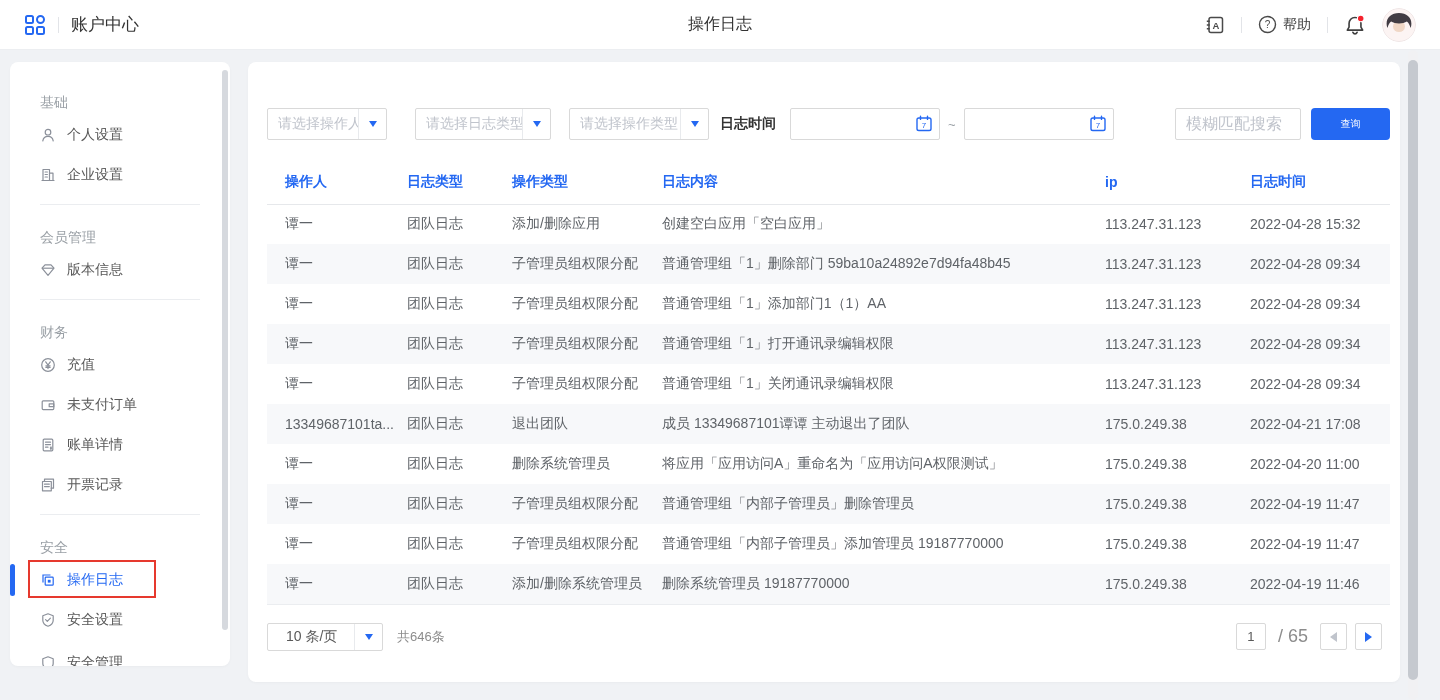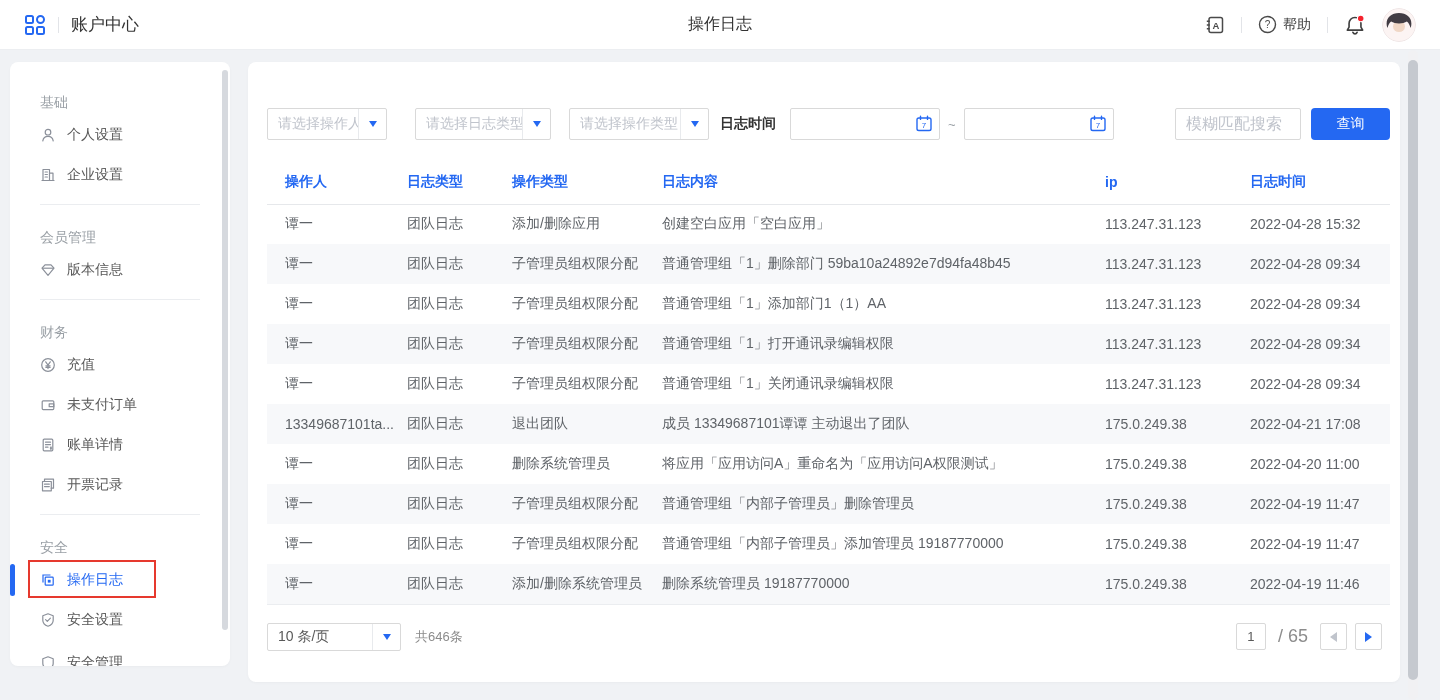--- a/index.html
+++ b/index.html
@@ -60,36 +60,36 @@
   .sel-log{width:136px;margin-right:18px;}
   .sel-act{width:140px;}
   .date-label{font-size:14px;font-weight:bold;color:#333;margin:0 14px 0 11px;white-space:nowrap;}
   .date-input{width:150px;height:32px;border:1px solid var(--border);border-radius:2px;display:flex;
     align-items:center;justify-content:flex-end;padding-right:6px;background:#fff;cursor:text;}
   .tilde{color:#9aa0a6;margin:0 8px;font-size:13px;}
   .search-input{margin-left:auto;width:126px;height:32px;border:1px solid var(--border);border-radius:2px;
     padding:0 10px;font-size:16px;color:#333;outline:none;}
   .search-input::placeholder{color:var(--placeholder);}
   .query-btn{margin-left:10px;width:79px;height:32px;background:var(--accent);color:#fff;border:none;
-    border-radius:4px;font-size:14px;cursor:pointer;}
+    border-radius:4px;font-size:10px;cursor:pointer;}
 
   
   table.log{width:100%;border-collapse:collapse;table-layout:fixed;margin-top:20px;font-size:14px;}
   table.log col.c0{width:140px;} table.log col.c1{width:105px;} table.log col.c2{width:150px;}
   table.log col.c3{width:auto;}  table.log col.c4{width:145px;} table.log col.c5{width:140px;}
   table.log th{height:44px;text-align:left;color:var(--accent);font-weight:bold;
     border-bottom:1px solid #e6e8eb;padding:0 8px 0 0;}
   table.log th:first-child,table.log td:first-child{padding-left:18px;}
   table.log td{height:40px;color:var(--row-text);padding:0 8px 0 0;white-space:nowrap;overflow:hidden;text-overflow:ellipsis;}
   table.log tbody tr:nth-child(even){background:var(--zebra);}
   table.log tbody tr:last-child{border-bottom:1px solid var(--line);}
 
   
   .pager{display:flex;align-items:center;margin-top:18px;height:28px;}
-  .page-size{width:134px;height:28px;}
+  .page-size{width:116px;height:28px;padding-left:8px;}
   .total{margin-left:14px;font-size:13px;color:#8c8c8c;}
   .pager-right{margin-left:auto;display:flex;align-items:center;gap:8px;margin-right:8px;}
   .page-input{width:30px;height:27px;border:1px solid var(--border);border-radius:2px;text-align:center;
     font-size:13px;color:#595959;outline:none;}
   .page-total{font-size:18px;color:#8c8c8c;margin:0 4px;}
   .pg-btn{width:27px;height:27px;border:1px solid var(--border);border-radius:2px;background:#fff;
     display:flex;align-items:center;justify-content:center;cursor:pointer;}
   .caret-left{width:0;height:0;border-top:5px solid transparent;border-bottom:5px solid transparent;border-right:7px solid #c0c4cc;}
   .caret-right{width:0;height:0;border-top:5px solid transparent;border-bottom:5px solid transparent;border-left:7px solid var(--accent);}
 

